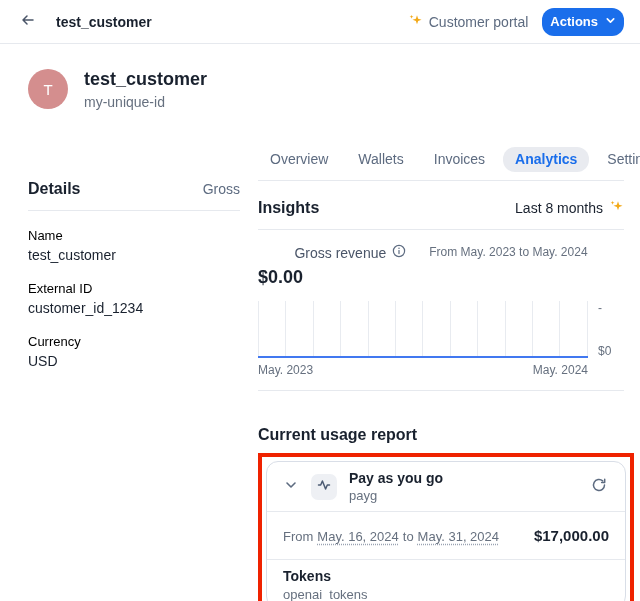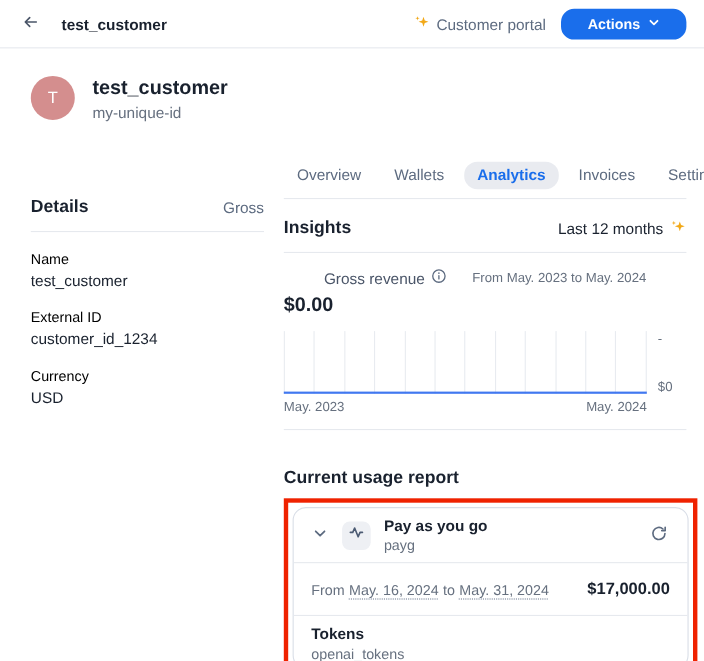--- a/index.html
+++ b/index.html
@@ -7,21 +7,21 @@
     font-family:"Liberation Sans", sans-serif; color:#19212E; }
 
   
   .topbar { height:44px; display:flex; align-items:center; padding:0 16px;
     border-bottom:1px solid #E6E9EE; }
   .back-btn { width:24px; height:24px; display:flex; align-items:center; justify-content:center;
     margin-right:16px; cursor:pointer; background:none; border:none; }
   .topbar-title { font-size:14px; font-weight:bold; }
   .topbar-right { margin-left:auto; display:flex; align-items:center; gap:14px; }
   .portal-link { display:flex; align-items:center; gap:6px; font-size:14px; color:#5D6B80; cursor:pointer; }
-  .actions-btn { background:#1A6EEB; color:#fff; border:none; height:28px; padding:0 24px;
+  .actions-btn { background:#1A6EEB; color:#fff; border:none; height:28px; padding:0 8px;
     border-radius:12px; font-size:13px; font-weight:bold; display:flex; align-items:center; gap:7px;
     cursor:pointer; font-family:inherit; }
 
   
   .page { padding:0 16px 0 28px; }
   .customer-header { display:flex; align-items:center; gap:16px; margin-top:24px; }
   .avatar { width:40px; height:40px; border-radius:50%; background:#D48E8E; color:#fff;
     display:flex; align-items:center; justify-content:center; font-size:15px; }
   .customer-name { font-size:18px; font-weight:bold; line-height:22px; }
   .customer-id { font-size:14px; color:#66707F; margin-top:4px; }
@@ -158,30 +158,30 @@
       <div class="field">
         <div class="field-label">Currency</div>
         <div class="field-value">USD</div>
       </div>
     </aside>
 
     <section class="right-col">
       <nav class="tabs">
         <button class="tab">Overview</button>
         <button class="tab">Wallets</button>
+        <button class="tab">Invoices</button>
         <button class="tab active">Analytics</button>
-        <button class="tab">Invoices</button>
         <button class="tab">Settings</button>
       </nav>
       <div class="divider tabs-divider"></div>
 
       <div class="insights-row">
         <div class="insights-title">Insights</div>
         <button class="period-select">
-          <span>Last 12 months</span>
+          <span>Last 8 months</span>
           <span>
             <svg width="15" height="15" viewBox="0 0 16 16" fill="#F2A918">
                 <path d="M9.6 2.4 10.8 6 14.4 7.2 10.8 8.4 9.6 12 8.4 8.4 4.8 7.2 8.4 6Z"></path>
                 <path d="M3.8 1.8 4.3 3.4 5.9 3.9 4.3 4.4 3.8 6 3.3 4.4 1.7 3.9 3.3 3.4Z"></path>
               </svg>
           </span>
         </button>
       </div>
       <div class="divider insights-divider"></div>
 

